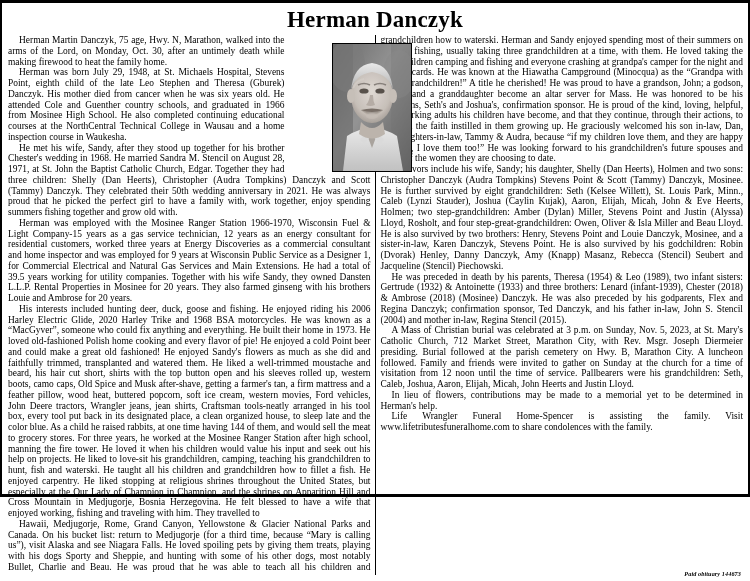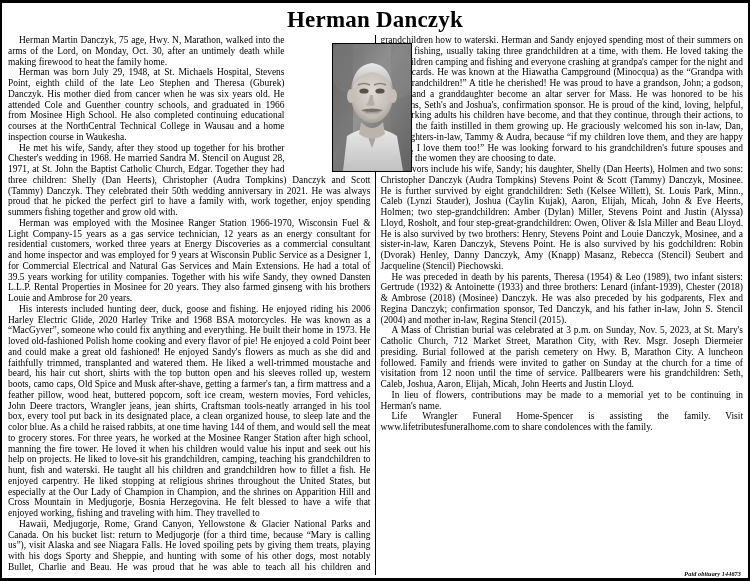--- a/index.html
+++ b/index.html
@@ -11,21 +11,21 @@
     width: 750px;
     height: 581px;
     font-family: "Liberation Serif", "DejaVu Serif", serif;
     color: #000000;
     overflow: hidden;
   }
 
   #page {
     position: relative;
     width: 750px;
-    height: 581px;
+    height: 497px;
     box-sizing: border-box;
     border-top: 3px solid #000;
     border-bottom: 3px solid #000;
     border-left: 2px solid #000;
     border-right: 2px solid #000;
     background: #fff;
   }
 
   #headline {
     text-align: center;
@@ -158,19 +158,19 @@
 
       <p>Herman Martin Danczyk, 75 age, Hwy. N, Marathon, walked into the arms of the Lord, on Monday, Oct. 30, after an untimely death while making firewood to heat the family home.</p>
       <p>Herman was born July 29, 1948, at St. Michaels Hospital, Stevens Point, eighth child of the late Leo Stephen and Theresa (Gburek) Danczyk. His mother died from cancer when he was six years old. He attended Cole and Guenther country schools, and graduated in 1966 from Mosinee High School. He also completed continuing educational courses at the NorthCentral Technical College in Wausau and a home inspection course in Waukesha.</p>
       <p>He met his wife, Sandy, after they stood up together for his brother Chester's wedding in 1968. He married Sandra M. Stencil on August 28, 1971, at St. John the Baptist Catholic Church, Edgar. Together they had three children: Shelly (Dan Heerts), Christopher (Audra Tompkins) Danczyk and Scott (Tammy) Danczyk. They celebrated their 50th wedding anniversary in 2021. He was always proud that he picked the perfect girl to have a family with, work together, enjoy spending summers fishing together and grow old with.</p>
       <p>Herman was employed with the Mosinee Ranger Station 1966-1970, Wisconsin Fuel &amp; Light Company-15 years as a gas service technician, 12 years as an energy consultant for residential customers, worked three years at Energy Discoveries as a commercial consultant and home inspector and was employed for 9 years at Wisconsin Public Service as a Designer 1, for Commercial Electrical and Natural Gas Services and Main Extensions. He had a total of 39.5 years working for utility companies. Together with his wife Sandy, they owned Dansten L.L.P. Rental Properties in Mosinee for 20 years. They also farmed ginseng with his brothers Louie and Ambrose for 20 years.</p>
       <p>His interests included hunting deer, duck, goose and fishing. He enjoyed riding his 2006 Harley Electric Glide, 2020 Harley Trike and 1968 BSA motorcycles. He was known as a “MacGyver”, someone who could fix anything and everything. He built their home in 1973. He loved old-fashioned Polish home cooking and every flavor of pie! He enjoyed a cold Point beer and could make a great old fashioned! He enjoyed Sandy's flowers as much as she did and faithfully trimmed, transplanted and watered them. He liked a well-trimmed moustache and beard, his hair cut short, shirts with the top button open and his sleeves rolled up, western boots, camo caps, Old Spice and Musk after-shave, getting a farmer's tan, a firm mattress and a feather pillow, wood heat, buttered popcorn, soft ice cream, western movies, Ford vehicles, John Deere tractors, Wrangler jeans, jean shirts, Craftsman tools-neatly arranged in his tool box, every tool put back in its designated place, a clean organized house, to sleep late and the color blue. As a child he raised rabbits, at one time having 144 of them, and would sell the meat to grocery stores. For three years, he worked at the Mosinee Ranger Station after high school, manning the fire tower. He loved it when his children would value his input and seek out his help on projects. He liked to love-sit his grandchildren, camping, teaching his grandchildren to hunt, fish and waterski. He taught all his children and grandchildren how to fillet a fish. He enjoyed carpentry. He liked stopping at religious shrines throughout the United States, but especially at the Our Lady of Champion in Champion, and the shrines on Apparition Hill and Cross Mountain in Medjugorje, Bosnia Herzegovina. He felt blessed to have a wife that enjoyed working, fishing and traveling with him. They travelled to</p>
       <p>Hawaii, Medjugorje, Rome, Grand Canyon, Yellowstone &amp; Glacier National Parks and Canada. On his bucket list: return to Medjugorje (for a third time, because “Mary is calling us”), visit Alaska and see Niagara Falls. He loved spoiling pets by giving them treats, playing with his dogs Sporty and Sheppie, and hunting with some of his other dogs, most notably Bullet, Charlie and Beau. He was proud that he was able to teach all his children and grandchildren how to waterski. Herman and Sandy enjoyed spending most of their summers on the lake fishing, usually taking three grandchildren at a time, with them. He loved taking the grandchildren camping and fishing and everyone crashing at grandpa's camper for the night and playing cards. He was known at the Hiawatha Campground (Minocqua) as the “Grandpa with all the grandchildren!” A title he cherished! He was proud to have a grandson, John; a godson, Danny, and a granddaughter become an altar server for Mass. He was honored to be his grandsons, Seth's and Joshua's, confirmation sponsor. He is proud of the kind, loving, helpful, hard working adults his children have become, and that they continue, through their actions, to carry on the faith instilled in them growing up. He graciously welcomed his son in-law, Dan, and daughters-in-law, Tammy &amp; Audra, because “if my children love them, and they are happy together, I love them too!” He was looking forward to his grandchildren's future spouses and proud of the women they are choosing to date.</p>
       <p>Survivors include his wife, Sandy; his daughter, Shelly (Dan Heerts), Holmen and two sons: Christopher Danczyk (Audra Tompkins) Stevens Point &amp; Scott (Tammy) Danczyk, Mosinee. He is further survived by eight grandchildren: Seth (Kelsee Willett), St. Louis Park, Minn., Caleb (Lynzi Stauder), Joshua (Caylin Kujak), Aaron, Elijah, Micah, John &amp; Eve Heerts, Holmen; two step-grandchildren: Amber (Dylan) Miller, Stevens Point and Justin (Alyssa) Lloyd, Rosholt, and four step-great-grandchildren: Owen, Oliver &amp; Isla Miller and Beau Lloyd. He is also survived by two brothers: Henry, Stevens Point and Louie Danczyk, Mosinee, and a sister-in-law, Karen Danczyk, Stevens Point. He is also survived by his godchildren: Robin (Dvorak) Henley, Danny Danczyk, Amy (Knapp) Masanz, Rebecca (Stencil) Seubert and Jacqueline (Stencil) Piechowski.</p>
       <p>He was preceded in death by his parents, Theresa (1954) &amp; Leo (1989), two infant sisters: Gertrude (1932) &amp; Antoinette (1933) and three brothers: Lenard (infant-1939), Chester (2018) &amp; Ambrose (2018) (Mosinee) Danczyk. He was also preceded by his godparents, Flex and Regina Danczyk; confirmation sponsor, Ted Danczyk, and his father in-law, John S. Stencil (2004) and mother in-law, Regina Stencil (2015).</p>
       <p>A Mass of Christian burial was celebrated at 3 p.m. on Sunday, Nov. 5, 2023, at St. Mary's Catholic Church, 712 Market Street, Marathon City, with Rev. Msgr. Joseph Diermeier presiding. Burial followed at the parish cemetery on Hwy. B, Marathon City. A luncheon followed. Family and friends were invited to gather on Sunday at the church for a time of visitation from 12 noon until the time of service. Pallbearers were his grandchildren: Seth, Caleb, Joshua, Aaron, Elijah, Micah, John Heerts and Justin Lloyd.</p>
-      <p>In lieu of flowers, contributions may be made to a memorial yet to be continuing in Herman's name.</p>
+      <p>In lieu of flowers, contributions may be made to a memorial yet to be determined in Herman's help.</p>
       <p>Life Wrangler Funeral Home-Spencer is assisting the family. Visit www.lifetributesfuneralhome.com to share condolences with the family.</p>
     </div>
 
     <div id="footer-line">Paid obituary  144673</div>
   </div>
 </div>
 
 </body></html>

